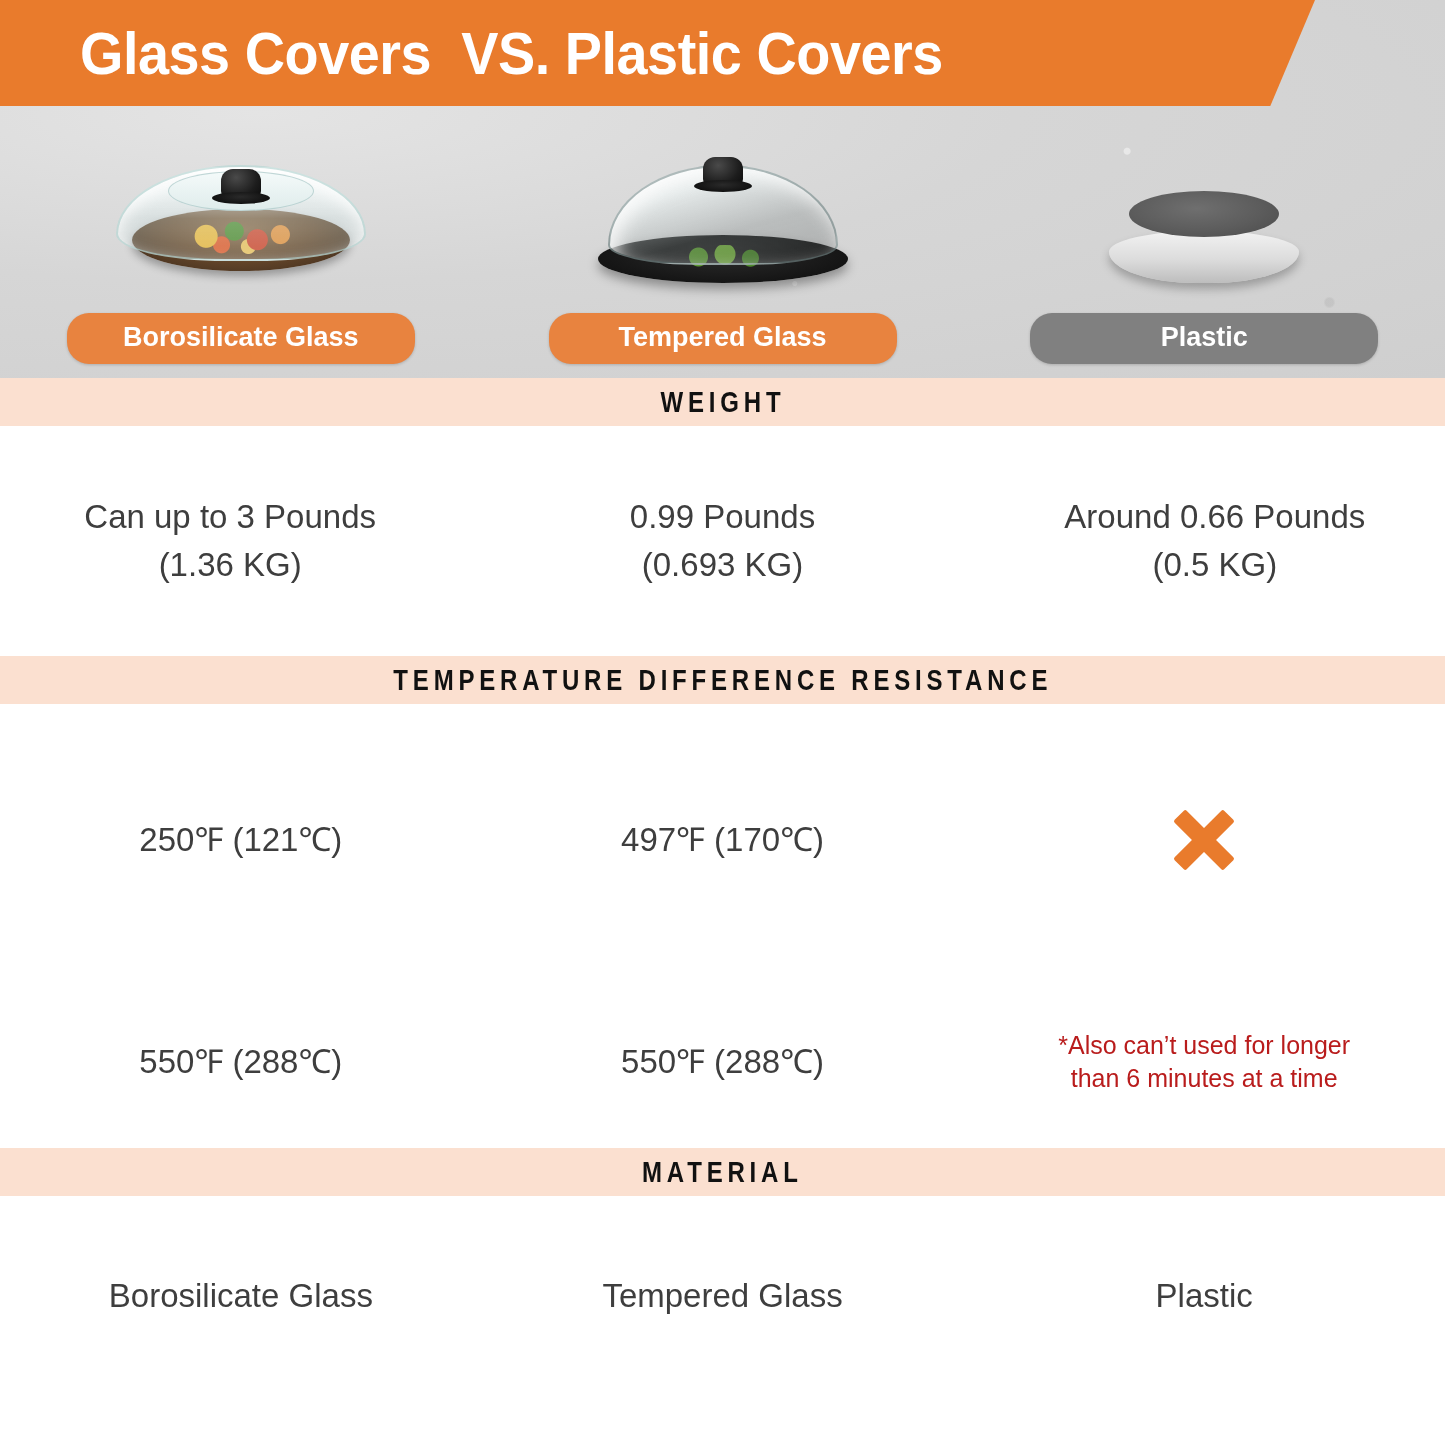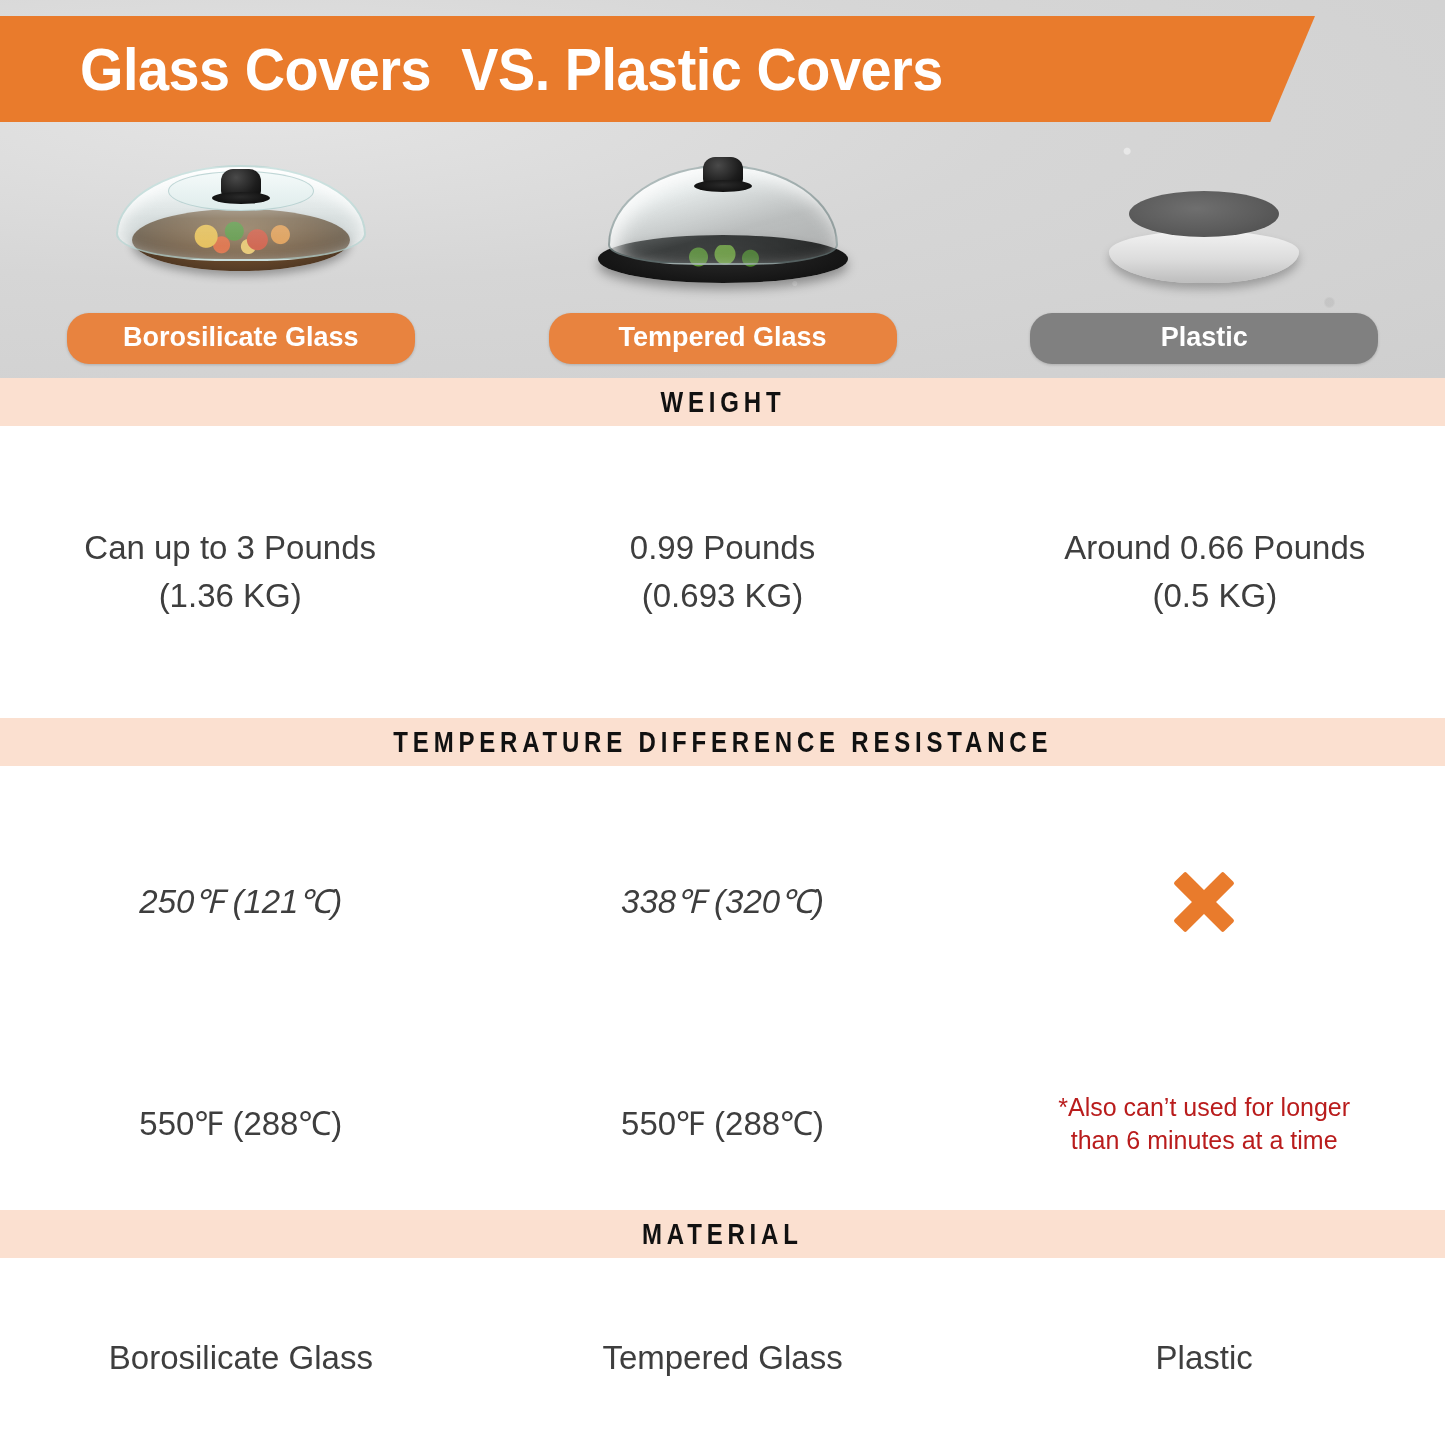--- a/index.html
+++ b/index.html
@@ -41,21 +41,21 @@
       radial-gradient(circle at 55% 75%, rgba(255,255,255,.35) 0 2px, transparent 3px),
       radial-gradient(circle at 78% 40%, rgba(255,255,255,.45) 0 3px, transparent 4px),
       radial-gradient(circle at 92% 80%, rgba(160,160,160,.25) 0 4px, transparent 6px),
       radial-gradient(circle at 66% 12%, rgba(160,160,160,.20) 0 4px, transparent 6px);
     pointer-events: none;
   }
 
   
   .banner {
     position: absolute;
-    top: 16px; left: 0;
+    top: 0; left: 0;
     width: 1315px;
     height: 106px;
     background: #e97b2c;
     clip-path: polygon(0 0, 100% 0, 96.6% 100%, 0 100%);
     z-index: 5;
     display: flex;
     align-items: center;
   }
   .banner-title {
     color: #ffffff;
@@ -294,22 +294,22 @@
     font-family: "Liberation Sans", sans-serif;
   }
   .cell-note {
     font-size: 25px;
     line-height: 1.32;
     color: #b91c1c;
     white-space: nowrap;
     font-family: "Liberation Sans", sans-serif;
   }
 
-  .row-weight   { height: 292px; gap: 32px; }
-  .row-tdr      { height: 272px; font-style: italic; }
+  .row-weight   { height: 230px; gap: 32px; }
+  .row-tdr      { height: 272px; }
   .row-maxtemp  { height: 172px; border-radius: 15px; }
   .row-material { height: 200px; }
 
   
   .xmark {
     position: relative;
     width: 64px;
     height: 64px;
   }
   .xmark span {
@@ -394,21 +394,21 @@
   </div>
 
   <div class="section-head">
     <div class="section-head-text">TEMPERATURE DIFFERENCE RESISTANCE</div>
   </div>
   <div class="row row-tdr">
     <div class="cell">
       <div class="cell-line">250℉ (121℃)</div>
     </div>
     <div class="cell">
-      <div class="cell-line">338℉ (320℃)</div>
+      <div class="cell-line">497℉ (170℃)</div>
     </div>
     <div class="cell">
       <div class="xmark">
         <span></span>
         <span></span>
       </div>
     </div>
   </div>
 
   <div class="row row-maxtemp">

